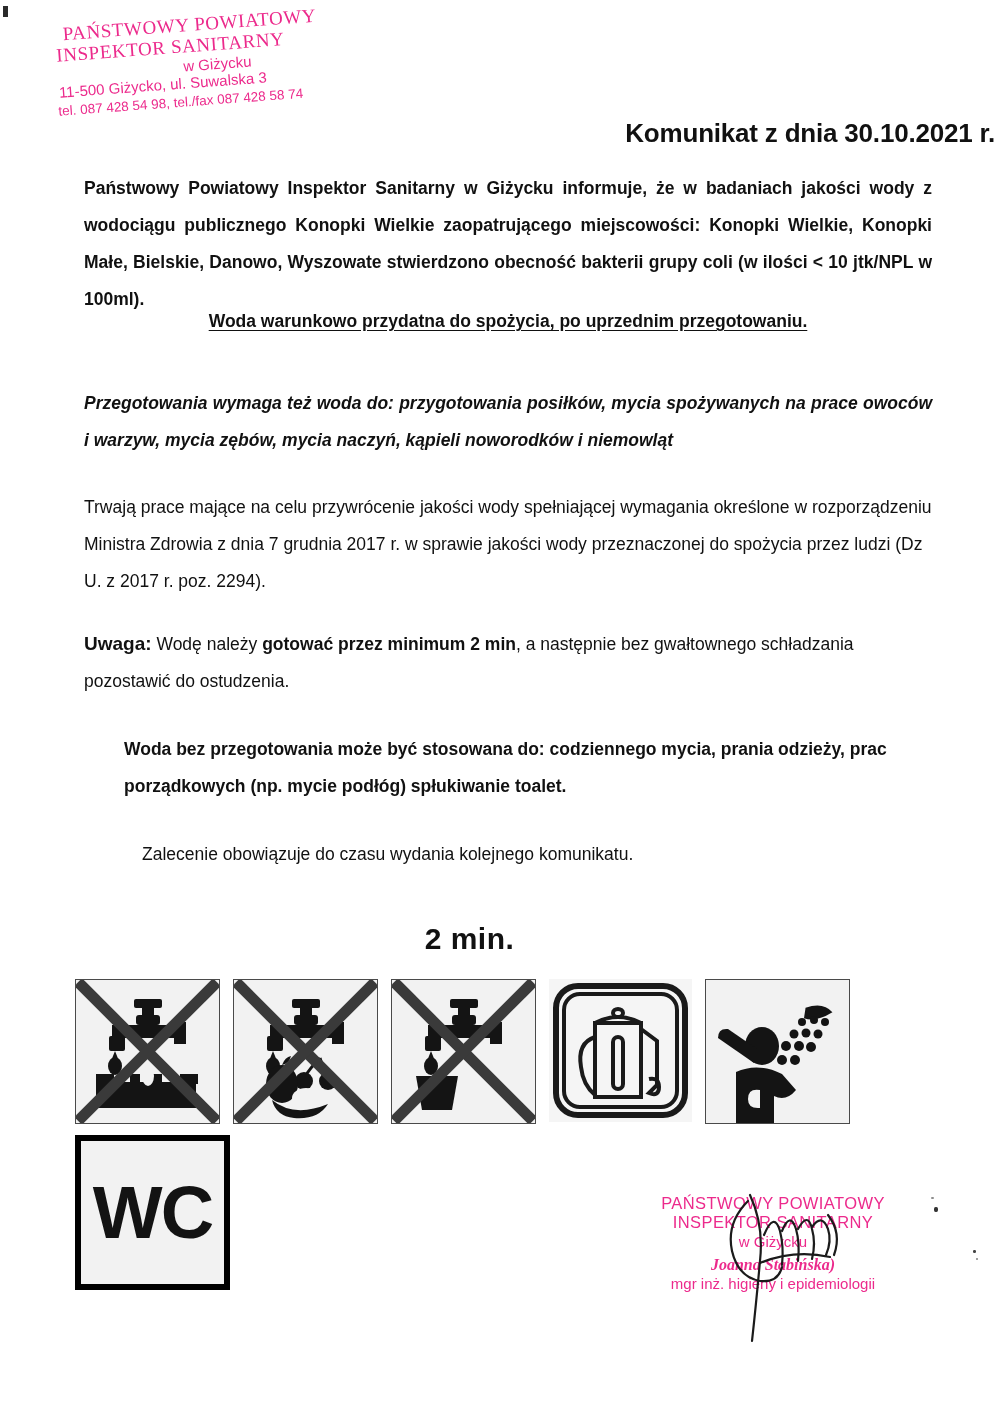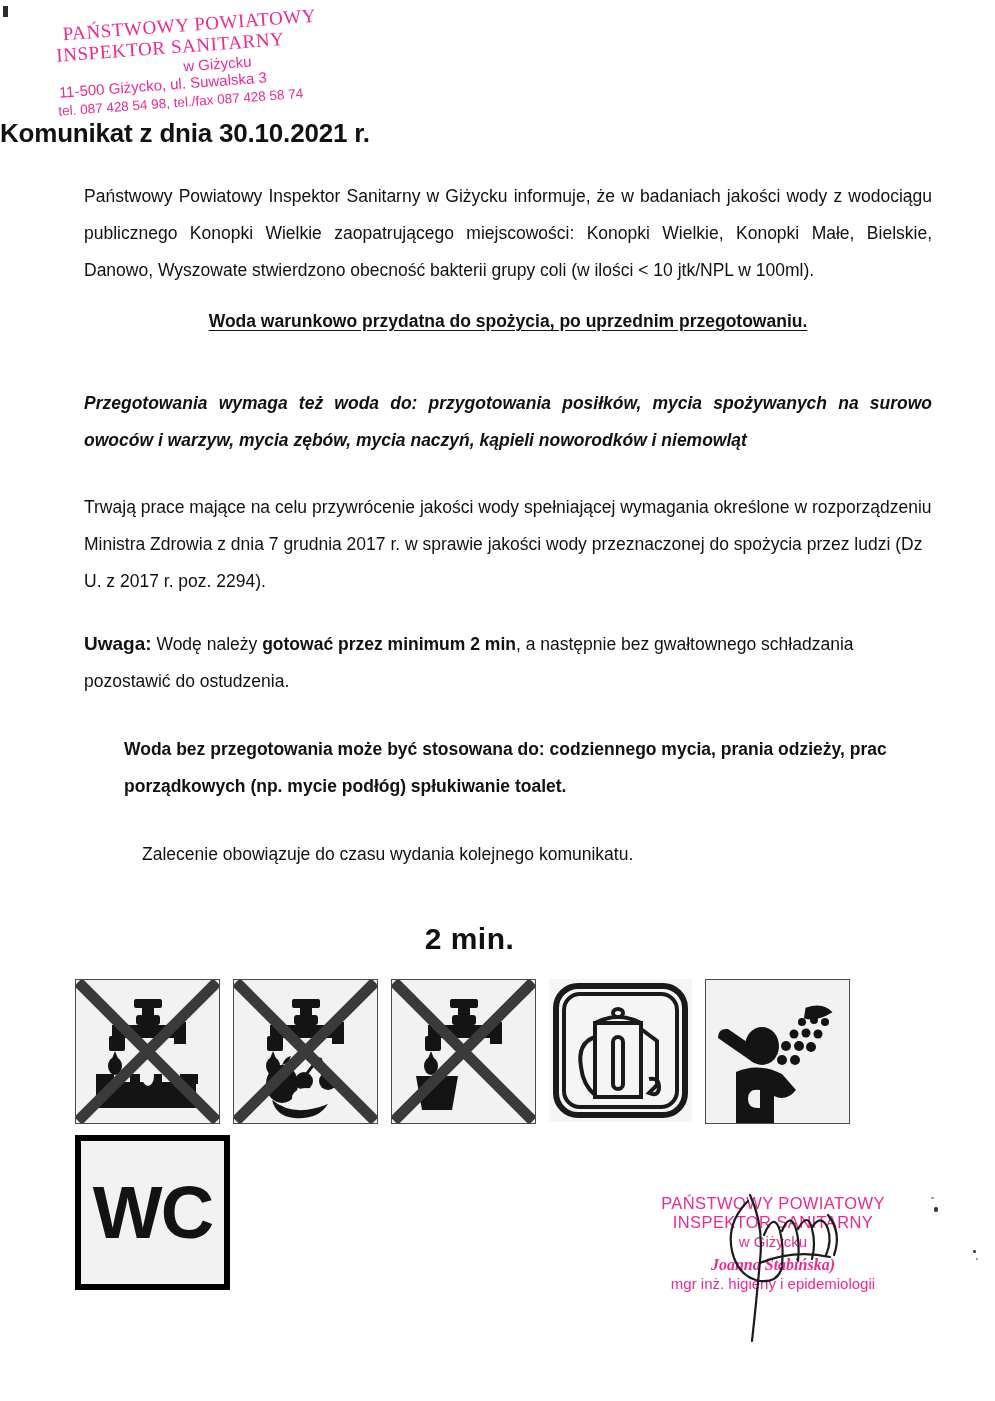--- a/index.html
+++ b/index.html
@@ -64,42 +64,42 @@
   }
   .stamp-header .sh-l4 { padding-left: 2px; margin-top: 1px; }
   .stamp-header .sh-l5 { padding-left: 0px; font-size: 13.5px; margin-top: 2px; }
 
   
   .doc-title {
     position: absolute;
     left: 0;
     top: 118px;
     width: 995px;
-    text-align: left;
+    text-align: right;
     font-size: 26px;
     font-weight: bold;
     letter-spacing: -0.2px;
   }
 
   
   .body-block {
     position: absolute;
     left: 84px;
     width: 848px;
   }
   p.para {
     margin: 0;
     font-size: 17.5px;
     line-height: 37px;
     text-align: justify;
     text-justify: inter-word;
   }
   p.para.nojust { text-align: left; }
 
-  .p1    { top: 178px; }
+  .p1    { top: 170px; font-weight: bold; }
   .hl    { top: 306px; }
   .p2    { top: 385px; }
   .p3    { top: 489px; }
   .p4    { top: 625px; }
   .p5    { top: 731px; margin-left: 40px; }
   .p6    { top: 836px; }
 
   .headline {
     margin: 0;
     font-size: 17.5px;
@@ -236,21 +236,21 @@
 
 <div class="body-block p1">
   <p class="para">Państwowy Powiatowy Inspektor Sanitarny w Giżycku informuje, że w badaniach jakości wody z wodociągu publicznego Konopki Wielkie zaopatrującego miejscowości: Konopki Wielkie, Konopki Małe, Bielskie, Danowo, Wyszowate stwierdzono obecność bakterii grupy coli (w ilości &lt; 10 jtk/NPL  w 100ml).</p>
 </div>
 
 <div class="body-block hl">
   <p class="headline">Woda warunkowo przydatna do spożycia, po uprzednim przegotowaniu.</p>
 </div>
 
 <div class="body-block p2">
-  <p class="para italic-bold">Przegotowania wymaga też woda do: przygotowania posiłków, mycia spożywanych na surowo owoców i warzyw, mycia zębów, mycia naczyń, kąpieli noworodków i niemowląt</p>
+  <p class="para italic-bold">Przegotowania wymaga też woda do: przygotowania posiłków, mycia spożywanych na prace owoców i warzyw, mycia zębów, mycia naczyń, kąpieli noworodków i niemowląt</p>
 </div>
 
 <div class="body-block p3">
   <p class="para nojust">Trwają prace mające na celu przywrócenie jakości wody spełniającej wymagania określone w rozporządzeniu Ministra Zdrowia z dnia 7 grudnia 2017 r. w sprawie jakości wody przeznaczonej do spożycia przez ludzi (Dz U. z 2017 r. poz. 2294).</p>
 </div>
 
 <div class="body-block p4">
   <p class="para nojust">
     <span class="bold" style="font-size:19px;">Uwaga:</span><span> Wodę należy </span><span class="bold">gotować przez minimum 2 min</span><span>, a następnie bez gwałtownego schładzania pozostawić do ostudzenia.</span>
   </p>

